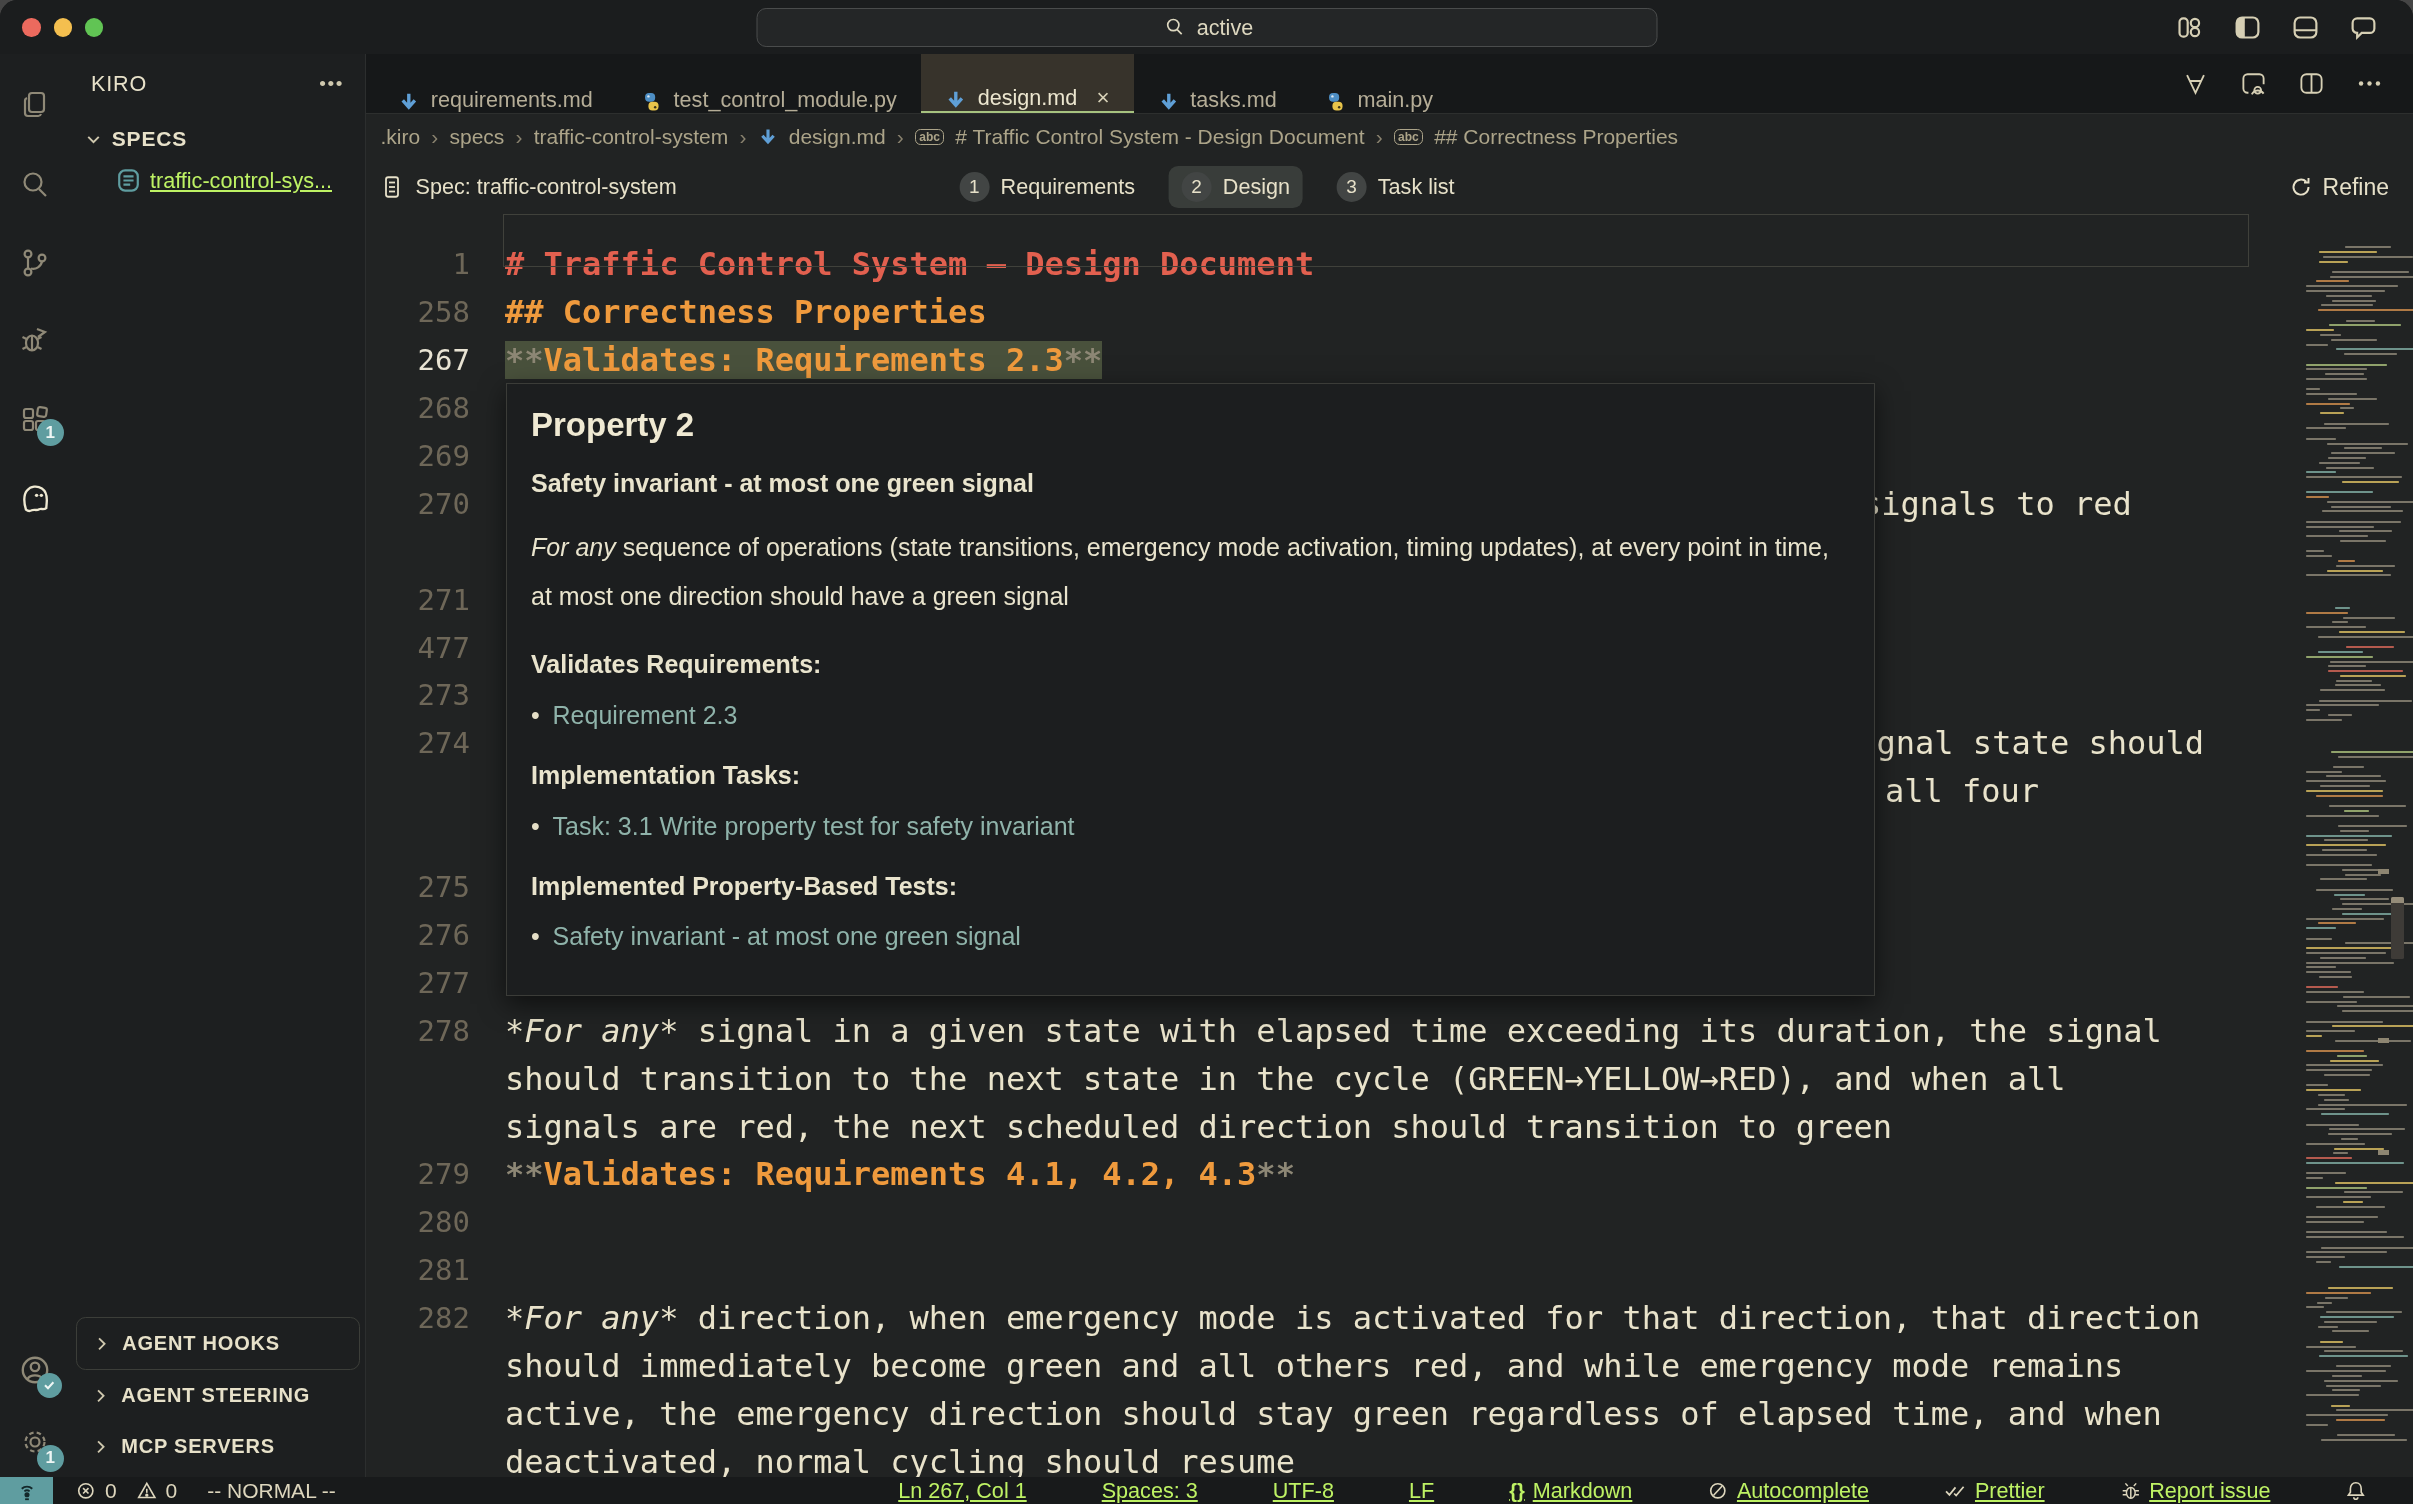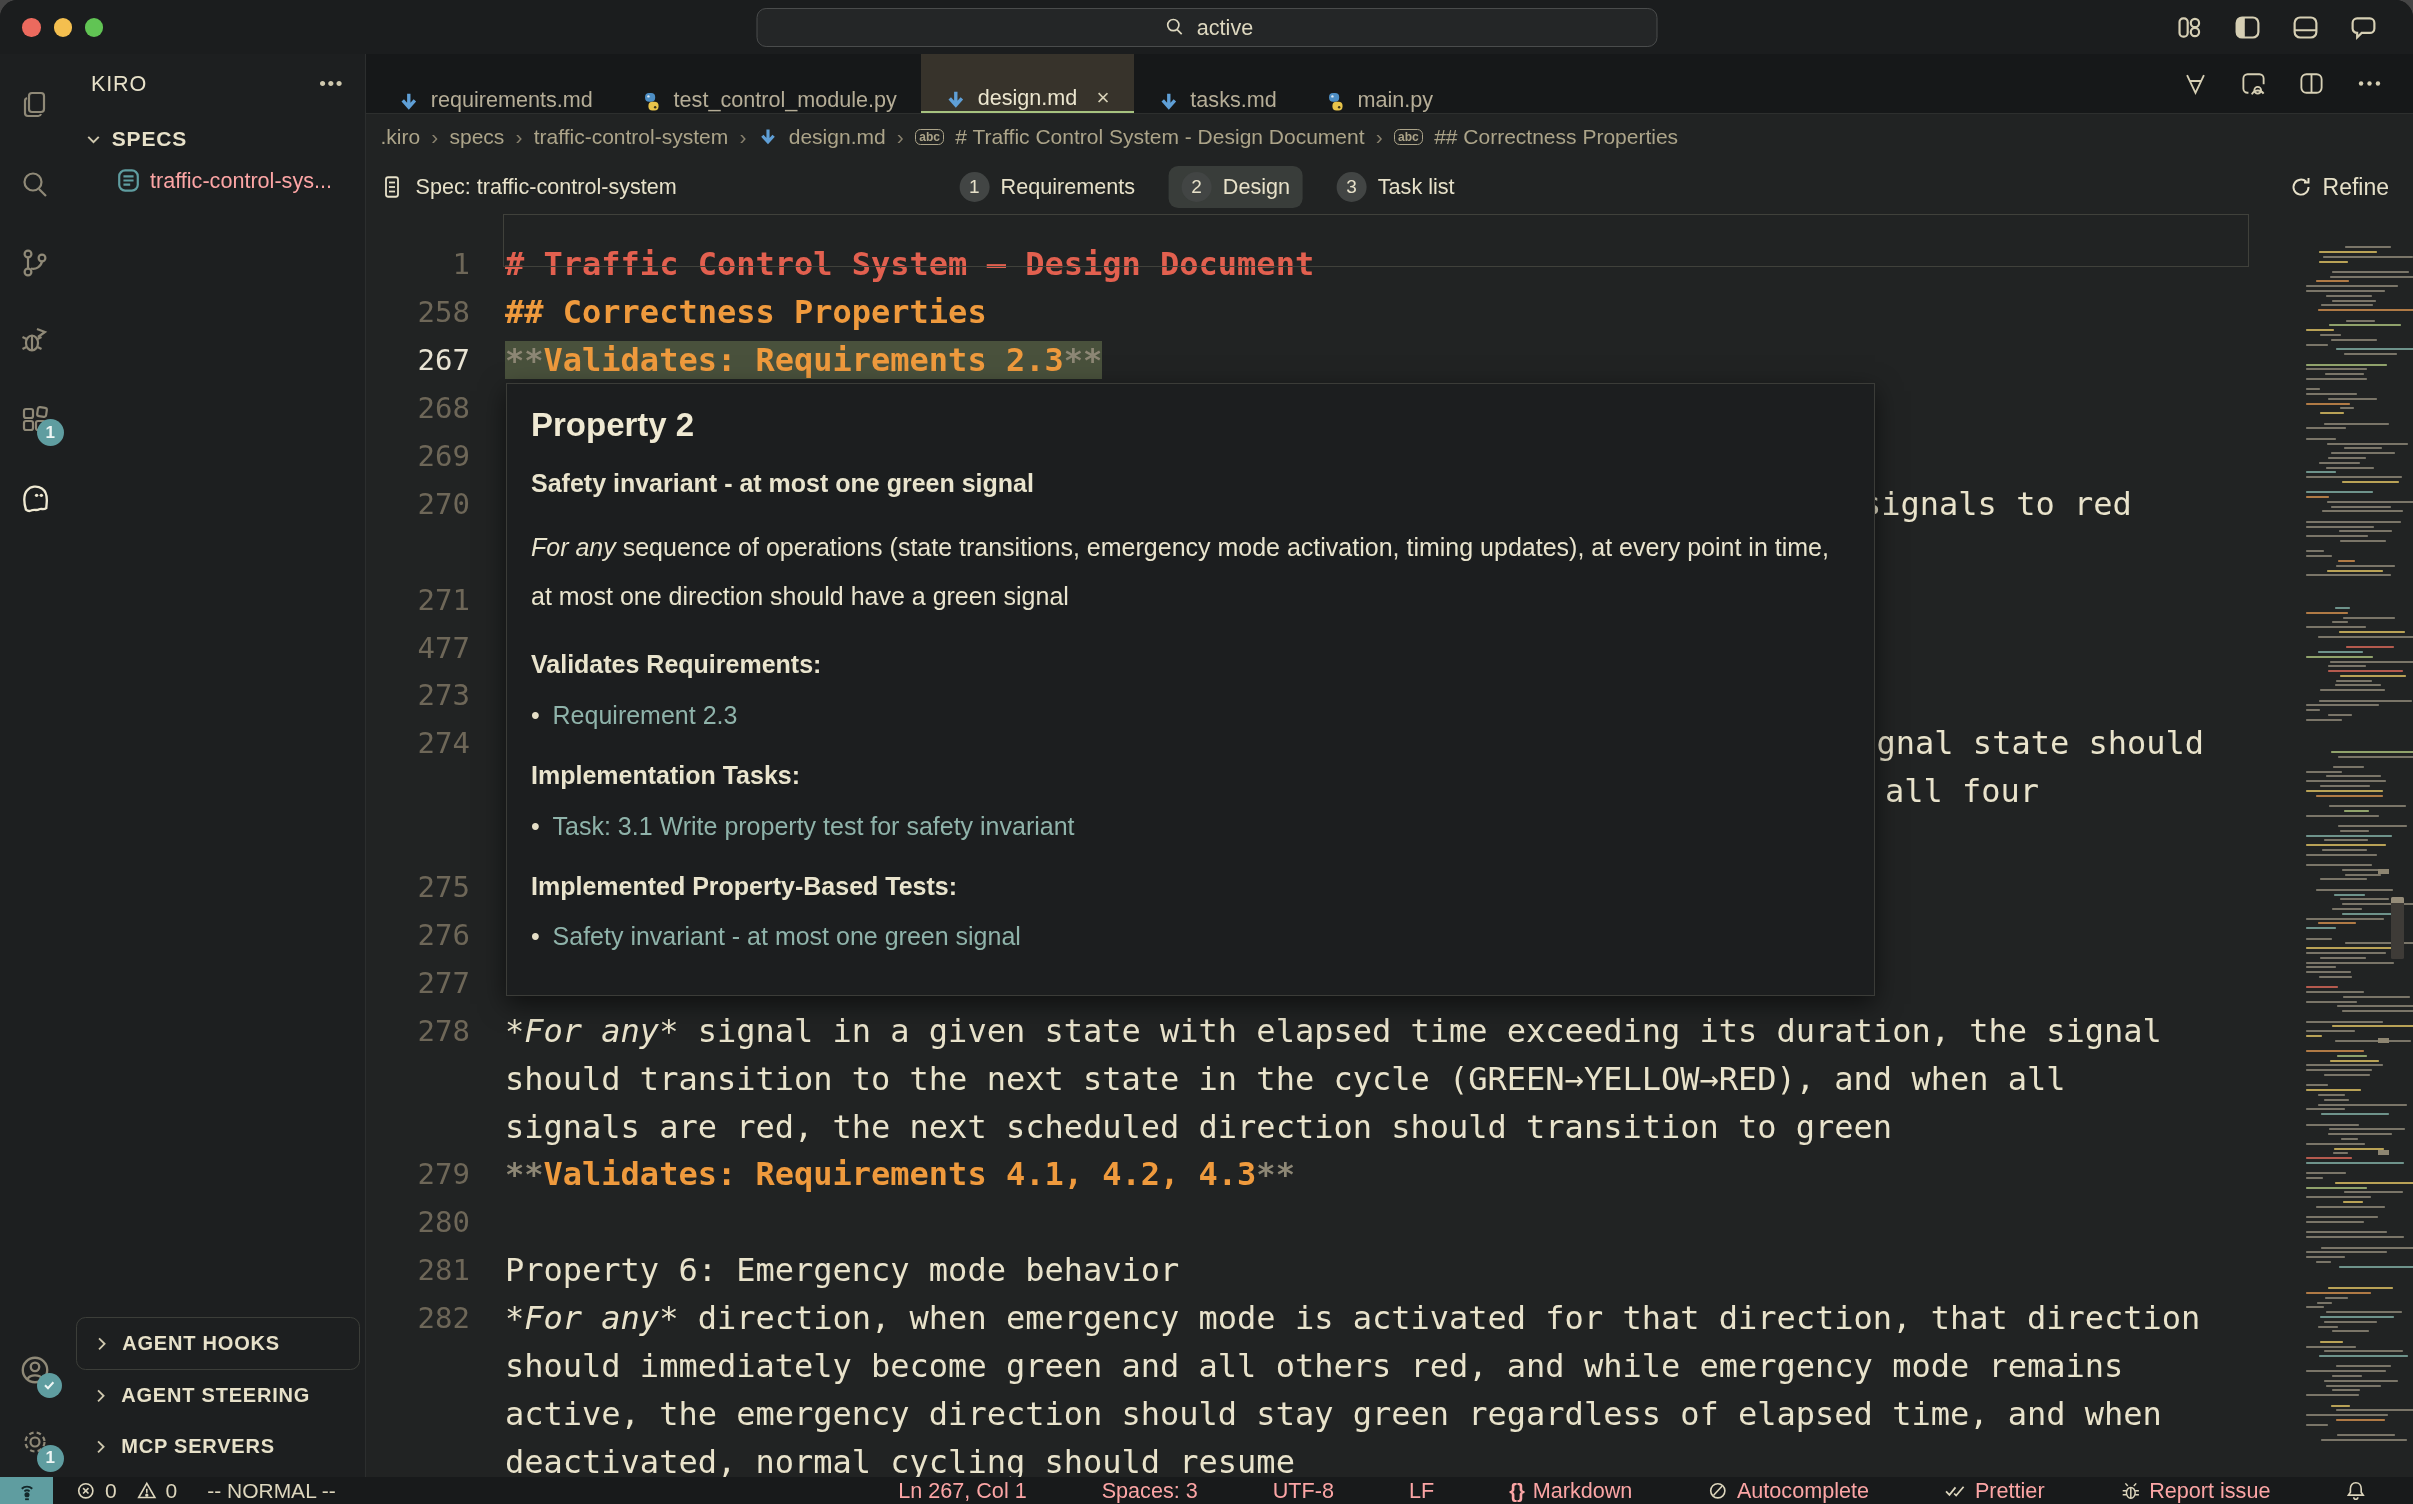--- a/index.html
+++ b/index.html
@@ -24,21 +24,21 @@
   .activitybar{position:relative;width:70px;background:#1d1f20;flex:none;}
   .ab-btn{position:absolute;left:0;width:70px;height:57px;display:flex;align-items:center;justify-content:center;color:#8f8977;}
   .ab-btn.active{color:#efe9d2;}
   .badge{position:absolute;border-radius:50%;background:#5f9da0;color:#eef6f4;font-size:17px;font-weight:bold;
     display:flex;align-items:center;justify-content:center;}
 
   .sidebar{position:relative;width:295px;background:#1d1f20;flex:none;border-right:0.8px solid #2c2e2e;}
   .sb-header{height:59px;display:flex;align-items:center;padding:0 21px;color:#e7e1c9;font-size:21.6px;letter-spacing:0.8px;}
   .sb-header .menu{margin-left:auto;color:#cfc8ae;font-size:19px;letter-spacing:1.6px;}
   .sb-section{display:flex;align-items:center;gap:8px;padding:14.4px 0 8px 12.8px;color:#e7e1c9;font-weight:bold;font-size:21px;letter-spacing:0.8px;}
-  .sb-item{display:flex;align-items:center;gap:11.2px;padding:8px 0 8px 45px;color:#fca5a5;font-size:21.6px;}
+  .sb-item{display:flex;align-items:center;gap:11.2px;padding:8px 0 8px 45px;color:#bef264;font-size:21.6px;text-decoration:underline;}
   .sb-bottom{position:absolute;left:6.4px;right:4.8px;bottom:4.8px;}
   .sb-brow{display:flex;align-items:center;gap:11.2px;height:51px;padding-left:16px;color:#e7e1c9;font-weight:bold;font-size:20px;letter-spacing:0.8px;}
   .sb-brow.boxed{border:1.6px solid #3c3e39;border-radius:9.6px;}
 
   .editorcol{position:relative;flex:1;background:#212323;min-width:0;}
 
   
   .tabstrip{position:relative;height:59px;background:#161819;border-bottom:0.8px solid #2d2f2e;display:flex;align-items:stretch;}
   .tab{display:flex;align-items:flex-end;gap:11.2px;padding:0 24px;font-size:21.6px;color:#b5ad97;position:relative;}
   .tab:first-child{margin-left:8px;}
@@ -412,21 +412,20 @@
         <div class="erow" style="top:122px"><span class="hl"><span class="md-punct">**</span><span class="md-h2">Validates: Requirements 2.3</span><span class="md-punct">**</span></span></div>
 
         <div class="erow" style="top:266px;left:1496px">signals to red</div>
         <div class="erow" style="top:505px;left:1472px">signal state should</div>
         <div class="erow" style="top:553px;left:1519px">all four</div>
 
         <div class="erow" style="top:841px"><span>should transition to the next state in the cycle (GREEN→YELLOW→RED), and when all</span></div>
         <div class="erow" style="top:793px"><span class="md-em">*For any*</span><span> signal in a given state with elapsed time exceeding its duration, the signal</span></div>
         <div class="erow" style="top:889px"><span>signals are red, the next scheduled direction should transition to green</span></div>
         <div class="erow" style="top:936px"><span class="md-punct">**</span><span class="md-h2">Validates: Requirements 4.1, 4.2, 4.3</span><span class="md-punct">**</span></div>
-        <div class="erow" style="top:1032px"><span>Property 6: Emergency mode behavior</span></div>
         <div class="erow" style="top:1080px"><span class="md-em">*For any*</span><span> direction, when emergency mode is activated for that direction, that direction</span></div>
         <div class="erow" style="top:1128px"><span>should immediately become green and all others red, and while emergency mode remains</span></div>
         <div class="erow" style="top:1176px"><span>active, the emergency direction should stay green regardless of elapsed time, and when</span></div>
         <div class="erow" style="top:1224px"><span>deactivated, normal cycling should resume</span></div>
 
         <div class="popup">
           <div class="pp-title">Property 2</div>
           <div class="pp-sub">Safety invariant - at most one green signal</div>
           <div class="pp-para"><i>For any</i><span> sequence of operations (state transitions, emergency mode activation, timing updates), at every point in time, at most one direction should have a green signal</span></div>
           <div class="pp-h">Validates Requirements:</div>

